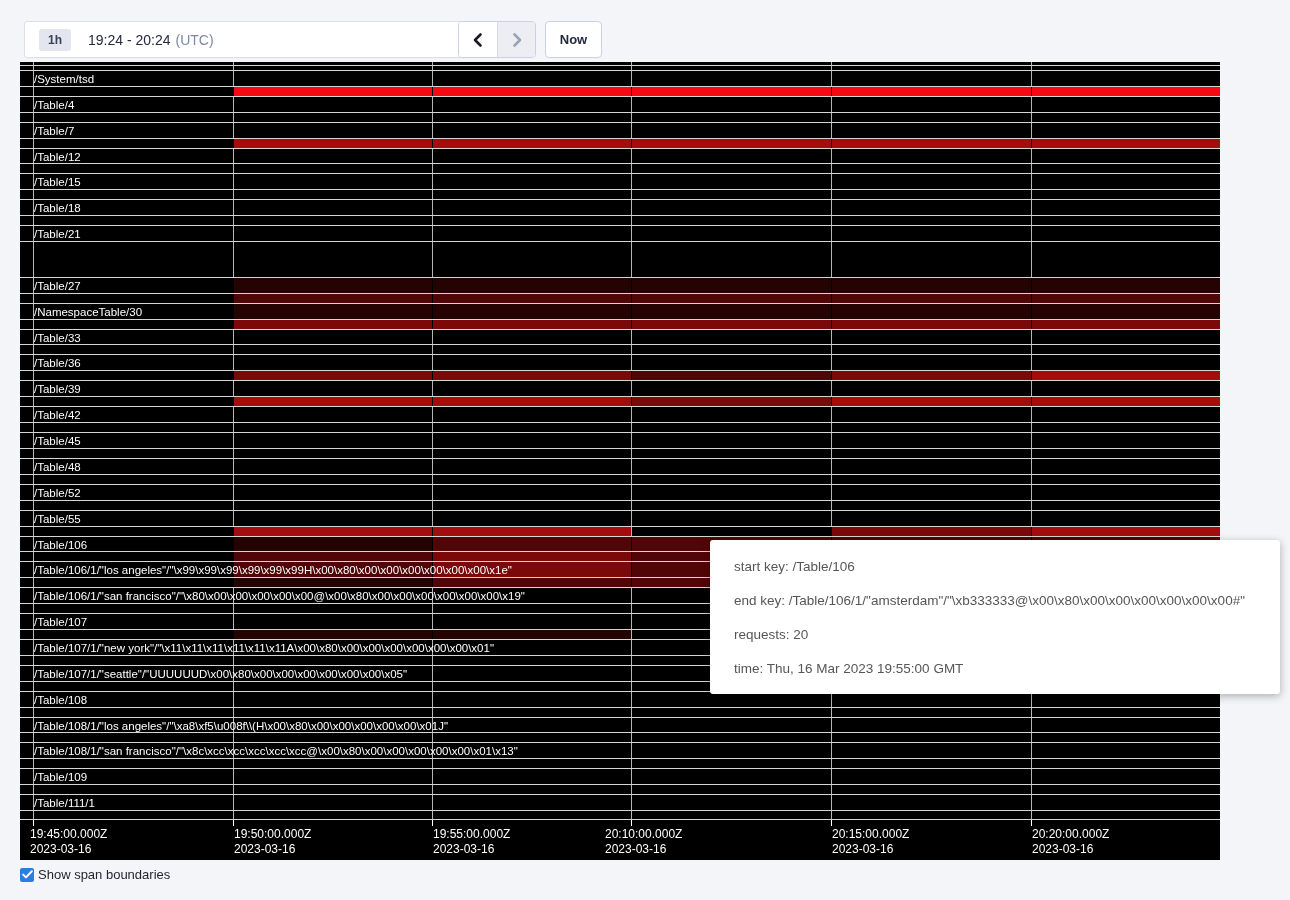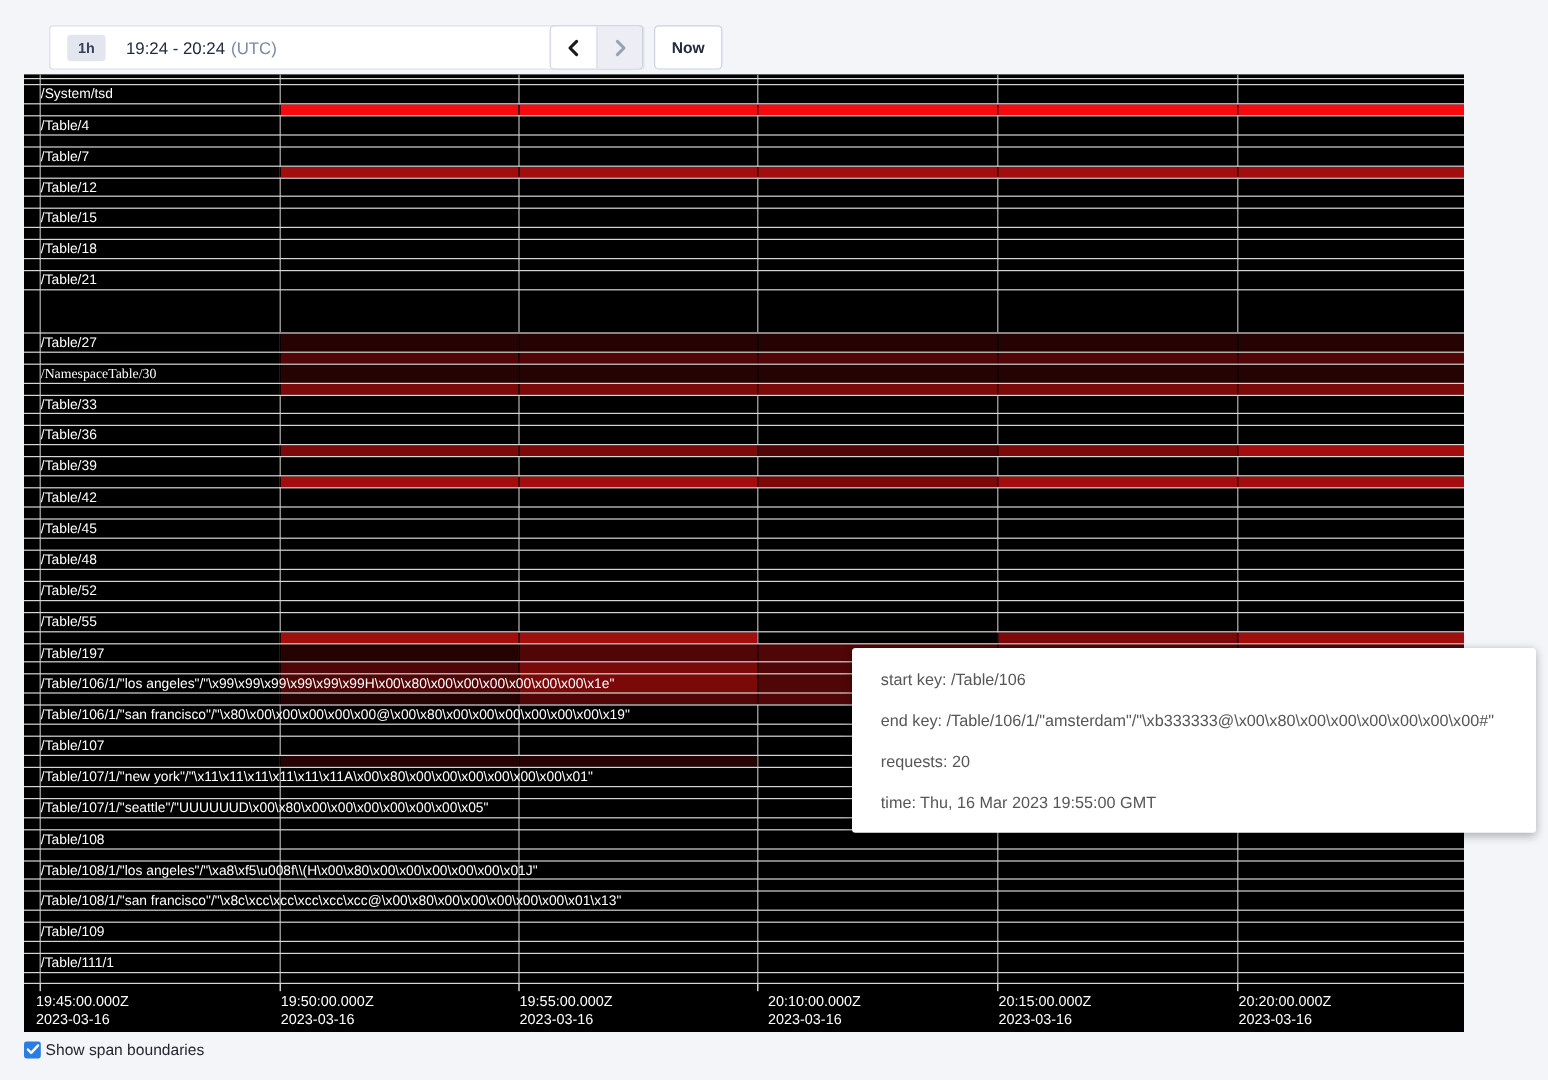--- a/index.html
+++ b/index.html
@@ -4,21 +4,21 @@
 <style>
   html,body{margin:0;padding:0}
   body{
     width:1290px;height:900px;position:relative;overflow:hidden;
     background:#f4f5f8;font-family:"Liberation Sans",sans-serif;
   }
   
   .time-picker{
     position:absolute;left:24px;top:21px;width:496px;height:37px;box-sizing:border-box;
     background:#fff;border:1px solid #dcdfe8;border-radius:3px;
-    display:flex;align-items:center;cursor:pointer;margin-left:17px;
+    display:flex;align-items:center;cursor:pointer;
   }
   .badge{
     margin-left:14px;background:#e3e6ef;border-radius:3px;
     font-size:12px;font-weight:bold;color:#38415b;padding:4px 9px;
   }
   .range{margin-left:17px;font-size:14px;font-weight:normal;color:#232a3d}
   .tz{margin-left:5px;font-size:14px;color:#7d88a3}
   .caret{margin-left:auto;margin-right:16px;display:block}
   .nav-group{
     position:absolute;left:458px;top:21px;width:78px;height:37px;box-sizing:border-box;
@@ -151,21 +151,21 @@
         <div class="cell" style="left: 611px; top: 0px; width: 200px; height: 25.8621px; background: rgb(38, 3, 3);"></div>
         <div class="cell" style="left: 611px; top: 16.8621px; width: 200px; height: 9px; background: rgb(80, 6, 6);"></div>
         <div class="cell" style="left: 811px; top: 0px; width: 200px; height: 25.8621px; background: rgb(38, 3, 3);"></div>
         <div class="cell" style="left: 811px; top: 16.8621px; width: 200px; height: 9px; background: rgb(80, 6, 6);"></div>
         <div class="cell" style="left: 1011px; top: 0px; width: 189px; height: 25.8621px; background: rgb(38, 3, 3);"></div>
         <div class="cell" style="left: 1011px; top: 16.8621px; width: 189px; height: 9px; background: rgb(80, 6, 6);"></div>
         <div class="hline" style="top: 0px;"></div>
         <div class="hline" style="top: 15.8621px;"></div>
         <div class="row-label">/Table/27</div>
       </div>
-      <div class="band" style="top: 240.759px; height: 25.8621px; font-family: Liberation Serif, serif;">
+      <div class="band" style="top: 240.759px; height: 25.8621px;">
         <div class="cell" style="left: 213px; top: 0px; width: 199px; height: 25.8621px; background: rgb(38, 3, 3);"></div>
         <div class="cell" style="left: 213px; top: 16.8621px; width: 199px; height: 9px; background: rgb(124, 9, 9);"></div>
         <div class="cell" style="left: 412px; top: 0px; width: 199px; height: 25.8621px; background: rgb(38, 3, 3);"></div>
         <div class="cell" style="left: 412px; top: 16.8621px; width: 199px; height: 9px; background: rgb(124, 9, 9);"></div>
         <div class="cell" style="left: 611px; top: 0px; width: 200px; height: 25.8621px; background: rgb(38, 3, 3);"></div>
         <div class="cell" style="left: 611px; top: 16.8621px; width: 200px; height: 9px; background: rgb(124, 9, 9);"></div>
         <div class="cell" style="left: 811px; top: 0px; width: 200px; height: 25.8621px; background: rgb(38, 3, 3);"></div>
         <div class="cell" style="left: 811px; top: 16.8621px; width: 200px; height: 9px; background: rgb(124, 9, 9);"></div>
         <div class="cell" style="left: 1011px; top: 0px; width: 189px; height: 25.8621px; background: rgb(38, 3, 3);"></div>
         <div class="cell" style="left: 1011px; top: 16.8621px; width: 189px; height: 9px; background: rgb(124, 9, 9);"></div>
@@ -233,21 +233,21 @@
         <div class="cell" style="left: 412px; top: 0px; width: 199px; height: 25.8621px; background: rgb(80, 6, 6);"></div>
         <div class="cell" style="left: 412px; top: 16.8621px; width: 199px; height: 9px; background: rgb(124, 9, 9);"></div>
         <div class="cell" style="left: 611px; top: 0px; width: 200px; height: 25.8621px; background: rgb(80, 6, 6);"></div>
         <div class="cell" style="left: 611px; top: 16.8621px; width: 200px; height: 9px; background: rgb(80, 6, 6);"></div>
         <div class="cell" style="left: 811px; top: 0px; width: 200px; height: 25.8621px; background: rgb(80, 6, 6);"></div>
         <div class="cell" style="left: 811px; top: 16.8621px; width: 200px; height: 9px; background: rgb(80, 6, 6);"></div>
         <div class="cell" style="left: 1011px; top: 0px; width: 189px; height: 25.8621px; background: rgb(80, 6, 6);"></div>
         <div class="cell" style="left: 1011px; top: 16.8621px; width: 189px; height: 9px; background: rgb(80, 6, 6);"></div>
         <div class="hline" style="top: 0px;"></div>
         <div class="hline" style="top: 15.8621px;"></div>
-        <div class="row-label">/Table/197</div>
+        <div class="row-label">/Table/106</div>
       </div>
       <div class="band" style="top: 499.379px; height: 25.8621px;">
         <div class="cell" style="left: 213px; top: 0px; width: 199px; height: 25.8621px; background: rgb(80, 6, 6);"></div>
         <div class="cell" style="left: 213px; top: 16.8621px; width: 199px; height: 9px; background: rgb(38, 3, 3);"></div>
         <div class="cell" style="left: 412px; top: 0px; width: 199px; height: 25.8621px; background: rgb(124, 9, 9);"></div>
         <div class="cell" style="left: 412px; top: 16.8621px; width: 199px; height: 9px; background: rgb(80, 6, 6);"></div>
         <div class="cell" style="left: 611px; top: 0px; width: 200px; height: 25.8621px; background: rgb(80, 6, 6);"></div>
         <div class="cell" style="left: 611px; top: 16.8621px; width: 200px; height: 9px; background: rgb(80, 6, 6);"></div>
         <div class="cell" style="left: 811px; top: 0px; width: 200px; height: 25.8621px; background: rgb(80, 6, 6);"></div>
         <div class="cell" style="left: 811px; top: 16.8621px; width: 200px; height: 9px; background: rgb(80, 6, 6);"></div>
@@ -316,21 +316,21 @@
       <div class="tick-label" style="left: 214px;">
         <div>19:50:00.000Z</div>
         <div>2023-03-16</div>
       </div>
       <div class="tick" style="left: 412px;"></div>
       <div class="tick-label" style="left: 413px;">
         <div>19:55:00.000Z</div>
         <div>2023-03-16</div>
       </div>
       <div class="tick" style="left: 611px;"></div>
-      <div class="tick-label" style="left: 620px;">
+      <div class="tick-label" style="left: 585px;">
         <div>20:10:00.000Z</div>
         <div>2023-03-16</div>
       </div>
       <div class="tick" style="left: 811px;"></div>
       <div class="tick-label" style="left: 812px;">
         <div>20:15:00.000Z</div>
         <div>2023-03-16</div>
       </div>
       <div class="tick" style="left: 1011px;"></div>
       <div class="tick-label" style="left: 1012px;">

